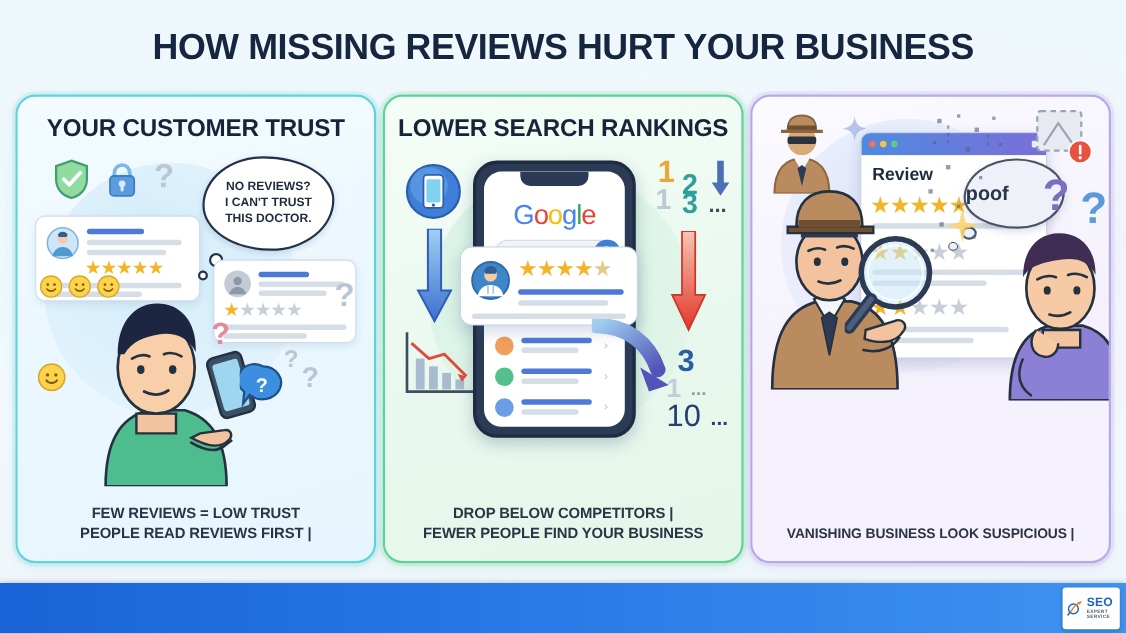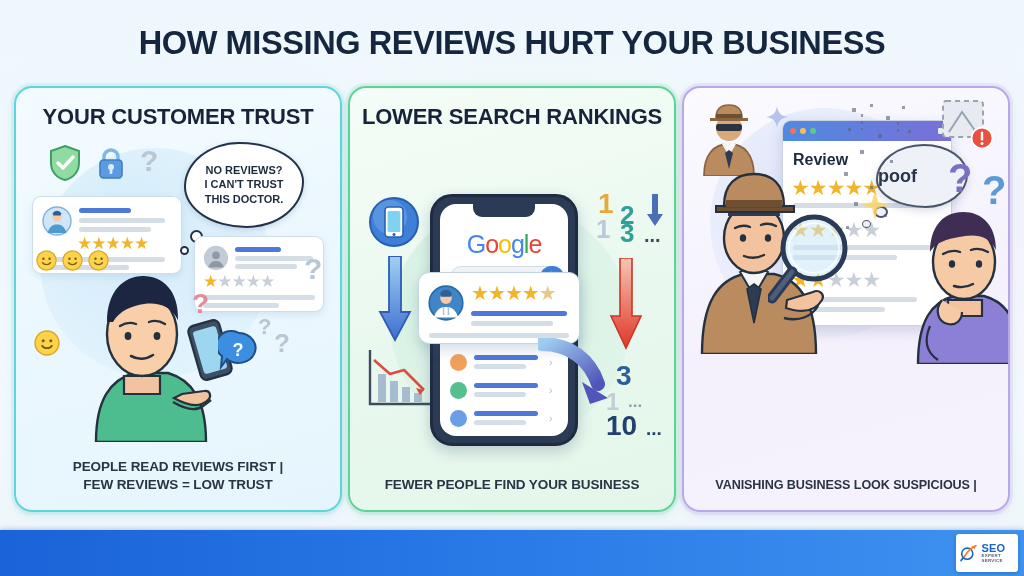--- a/index.html
+++ b/index.html
@@ -40,21 +40,21 @@
   }
   .panel {
     flex: 1;
     border-radius: 18px;
     position: relative;
     overflow: hidden;
     display: flex;
     flex-direction: column;
   }
   .panel.p1 { background: linear-gradient(165deg,#f3fbff 0%, #eaf7fe 55%, #e6f5fd 100%); border: 2px solid #5fd4d9; box-shadow: 0 0 0 3px rgba(120,215,225,.18), 0 3px 10px rgba(80,160,190,.15);}
-  .panel.p2 { background: linear-gradient(165deg,#f4fdf7 0%, #e9f8ee 55%, #e4f6ea 100%); border: 2px solid #5fd29a; box-shadow: 0 0 0 3px rgba(110,215,160,.18), 0 3px 10px rgba(80,180,130,.15); gap: 48px;}
+  .panel.p2 { background: linear-gradient(165deg,#f4fdf7 0%, #e9f8ee 55%, #e4f6ea 100%); border: 2px solid #5fd29a; box-shadow: 0 0 0 3px rgba(110,215,160,.18), 0 3px 10px rgba(80,180,130,.15);}
   .panel.p3 { background: linear-gradient(165deg,#fafaff 0%, #f4f1fc 55%, #f5f2fd 100%); border: 2px solid #b9a8e8; box-shadow: 0 0 0 3px rgba(180,160,230,.18), 0 3px 10px rgba(140,120,200,.15);}
 
   .panel-title {
     text-align: center;
     font-size: 22px;
     font-weight: 700;
     color: #172338;
     line-height: 1.12;
     padding: 17px 10px 0;
     letter-spacing: -0.2px;
@@ -123,21 +123,21 @@
     font-size: 19px;
     font-weight: 700;
     letter-spacing: -0.2px;
     display: flex; align-items: center; gap: 9px;
     white-space: nowrap;
   }
   .footer-sep { opacity: .85; padding: 0 2px; }
   .logo-box {
     position: absolute;
     right: 6px; top: 50%; transform: translateY(-50%);
-    width: 62px; height: 38px;
+    width: 52px; height: 38px;
     background: #fff;
     border-radius: 3px;
     display: flex; align-items: center; gap: 3px;
     padding: 3px 4px;
     box-shadow: 0 1px 4px rgba(0,0,0,.22);
   }
   .logo-text { line-height: 1; }
   .logo-text .lt1 { font-size: 11px; font-weight: 700; color: #1a63c8; letter-spacing: .2px; }
   .logo-text .lt2 { font-size: 4.4px; font-weight: 700; color: #555f6b; letter-spacing: .3px; }
 </style>
@@ -260,22 +260,22 @@
       <svg class="abs" style="left:196px;top:196px;" width="42" height="42" viewBox="0 0 42 42">
         <path d="M21 3 a17 15 0 1 1 -12 26 l-6 8 l1-11 A15 14 0 0 1 21 3 z" fill="#3c8fe0" stroke="#1f4f86" stroke-width="2"></path>
         <text x="20" y="26" font-family="Liberation Sans, sans-serif" font-size="18" font-weight="700" fill="#fff" text-anchor="middle">?</text>
       </svg>
       <div class="abs qmark" style="left:170px;top:156px;font-size:28px;color:#e48b9a;">?</div>
       <div class="abs qmark" style="left:236px;top:182px;font-size:22px;">?</div>
       <div class="abs qmark" style="left:252px;top:196px;font-size:26px;">?</div>
       <div class="abs qmark" style="left:282px;top:120px;font-size:30px;">?</div>
     </div>
     <div class="panel-foot">
+      <div>FEW REVIEWS = LOW TRUST</div>
       <div>PEOPLE READ REVIEWS FIRST |</div>
-      <div>FEW REVIEWS = LOW TRUST</div>
     </div>
   </div>
 
   <div class="panel p2">
     <div class="panel-title">LOWER SEARCH RANKINGS</div>
     <div class="panel-art">
       <div class="abs circle-bg" style="left:34px;top:20px;width:240px;height:240px;"></div>
 
       <svg class="abs" style="left:12px;top:14px;" width="52" height="52" viewBox="0 0 52 52">
         <circle cx="26" cy="26" r="24" fill="#3f7fd8" stroke="#2b5fae" stroke-width="2"></circle>
@@ -393,25 +393,26 @@
             </linearGradient>
           </defs>
         <path d="M4 6 C32 6 52 22 60 46" fill="none" stroke="url(#cgrad)" stroke-width="14" stroke-linecap="round"></path>
         <path d="M44 44 L70 60 L52 66 z" fill="#5154b8"></path>
       </svg>
 
       <div class="abs" style="left:250px;top:178px;width:90px;height:70px;">
         <div class="abs" style="left:10px;top:0;font-size:28px;font-weight:700;color:#2a5f9e;">3</div>
         <div class="abs" style="left:0px;top:28px;font-size:24px;font-weight:700;color:#c3cdd8;">1</div>
         <div class="abs" style="left:22px;top:32px;font-size:17px;font-weight:700;color:#8fa0b2;">...</div>
-        <div class="abs" style="left:0px;top:50px;font-size:28px;font-weight:700;color:#23416f;">10</div>
+        <div class="abs" style="left:0px;top:50px;font-size:28px;font-weight:400;color:#23416f;">10</div>
         <div class="abs" style="left:40px;top:58px;font-size:19px;font-weight:700;color:#23416f;">...</div>
       </div>
     </div>
     <div class="panel-foot">
+      <div>DROP BELOW COMPETITORS |</div>
       <div>FEWER PEOPLE FIND YOUR BUSINESS</div>
     </div>
   </div>
 
   <div class="panel p3">
     <div class="panel-art">
       <div class="abs circle-bg" style="left:20px;top:16px;width:230px;height:230px;"></div>
 
       <svg class="abs" style="left:6px;top:8px;" width="66" height="76" viewBox="0 0 66 76">
         <path d="M8 76 c0-22 10-32 25-32 s25 10 25 32 z" fill="#b98b5e" stroke="#8a6540" stroke-width="1.8"></path>

